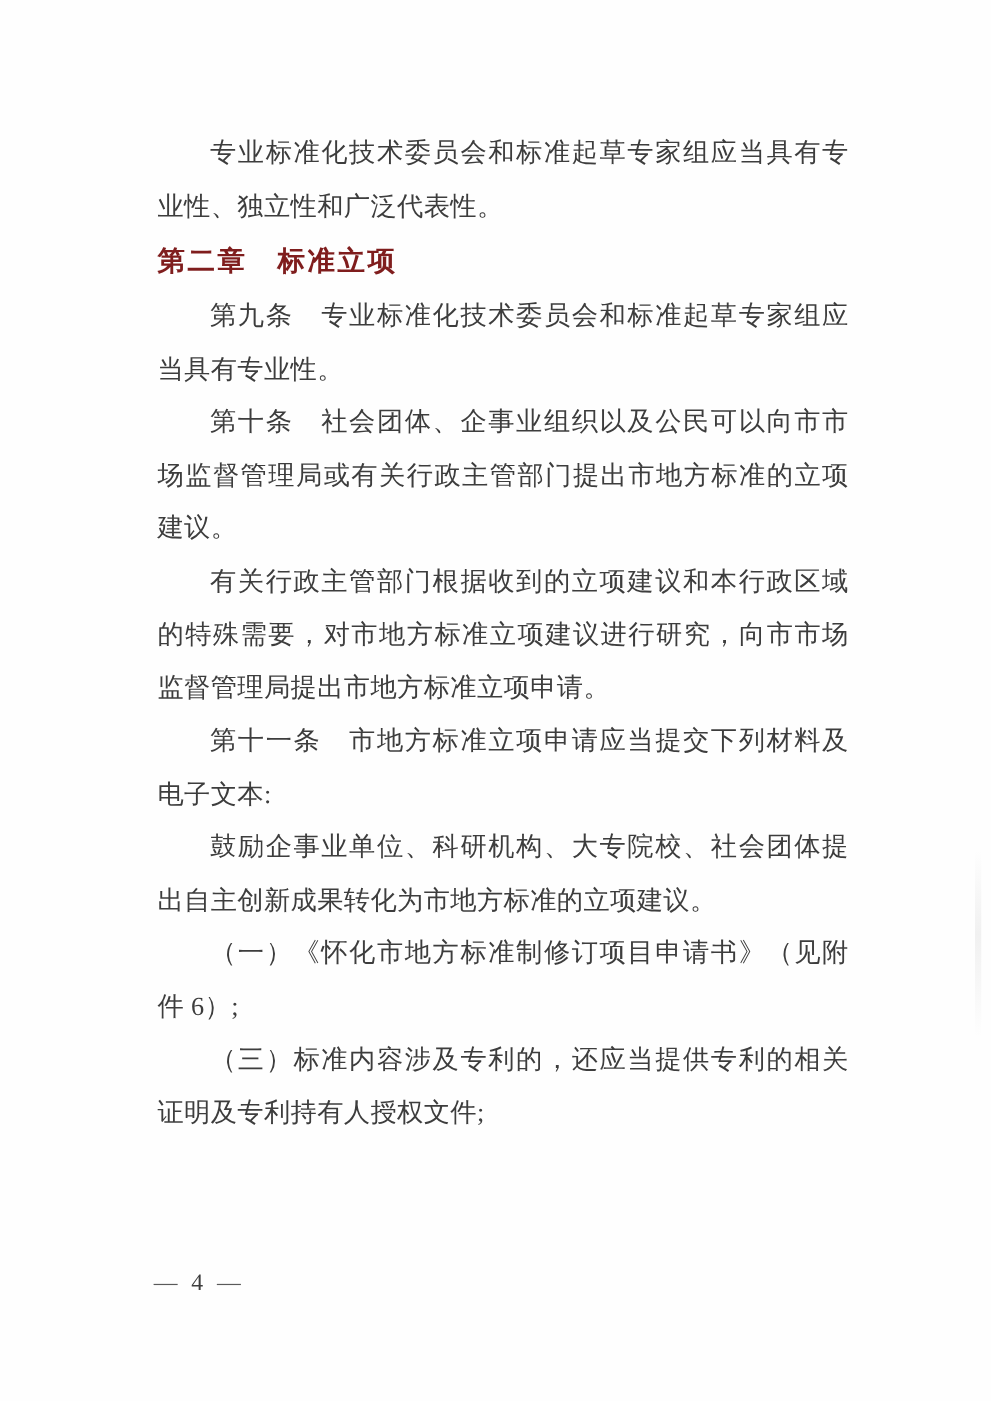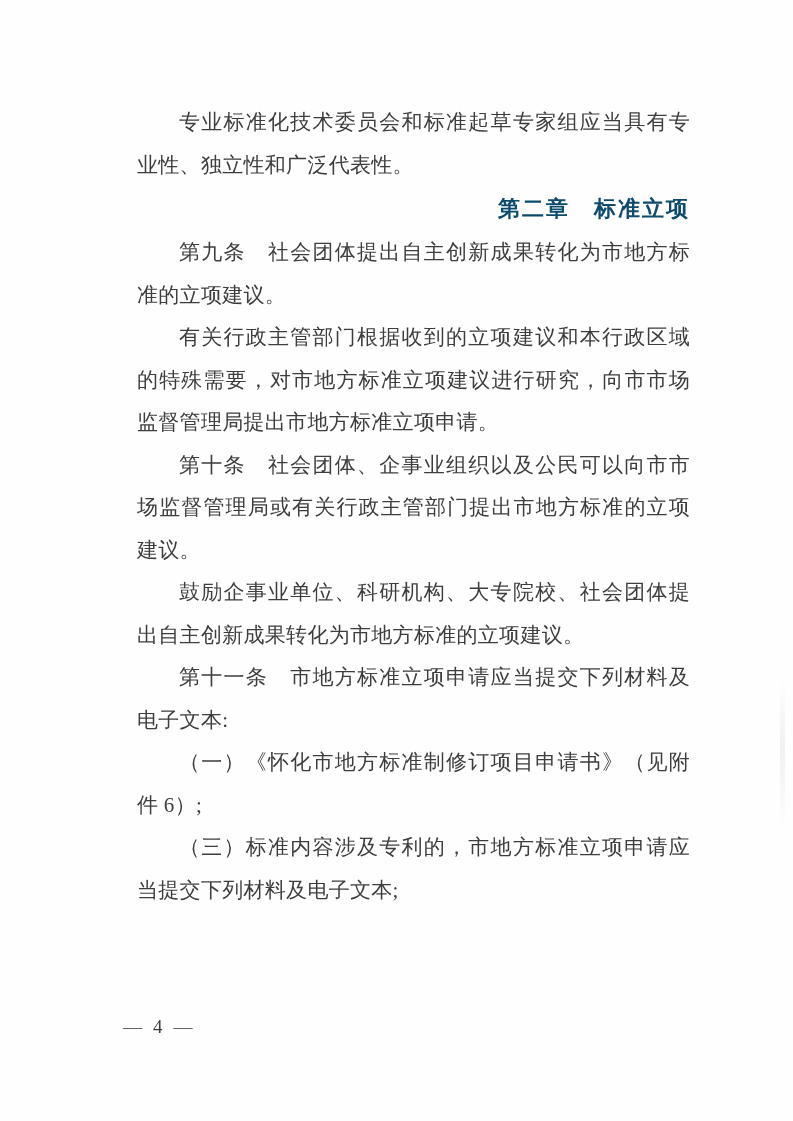--- a/index.html
+++ b/index.html
@@ -21,42 +21,42 @@
     position: absolute;
     right: 8px;
     top: 680px;
     width: 5px;
     height: 150px;
     background: linear-gradient(to bottom, rgba(180,180,180,0) 0%, rgba(180,180,180,0.18) 45%, rgba(180,180,180,0) 100%);
     pointer-events: none;
   }
   .content {
     position: absolute;
-    left: 137px;
+    left: 126px;
     top: 101px;
     width: 553px;
   }
   .par {
     margin: 0;
     font-size: 21px;
     line-height: 42.5px;
     text-indent: 2em;
     text-align: justify;
     text-justify: inter-ideograph;
     letter-spacing: 0.3px;
   }
   .chapter {
     margin: 0;
     font-size: 22px;
     line-height: 45px;
-    text-align: right;
+    text-align: left;
     text-indent: 0;
     font-weight: 700;
     letter-spacing: 2px;
-    color: #0c4a6e;
+    color: #7f1d1d;
     font-family: "Liberation Sans", "DejaVu Sans", sans-serif;
   }
   .footer {
     position: absolute;
     left: 123px;
     top: 1016px;
     display: flex;
     align-items: center;
     gap: 11px;
     font-size: 19px;
@@ -74,27 +74,27 @@
 </head>
 <body>
 
 <div class="page">
 
   <div class="scan-streak"></div>
 
   <main class="content">
     <p class="par">专业标准化技术委员会和标准起草专家组应当具有专业性、独立性和广泛代表性。</p>
     <h2 class="chapter">第二章　标准立项</h2>
-    <p class="par">第九条　社会团体提出自主创新成果转化为市地方标准的立项建议。</p>
+    <p class="par">第九条　专业标准化技术委员会和标准起草专家组应当具有专业性。</p>
+    <p class="par">第十条　社会团体、企事业组织以及公民可以向市市场监督管理局或有关行政主管部门提出市地方标准的立项建议。</p>
     <p class="par">有关行政主管部门根据收到的立项建议和本行政区域的特殊需要，对市地方标准立项建议进行研究，向市市场监督管理局提出市地方标准立项申请。</p>
-    <p class="par">第十条　社会团体、企事业组织以及公民可以向市市场监督管理局或有关行政主管部门提出市地方标准的立项建议。</p>
+    <p class="par">第十一条　市地方标准立项申请应当提交下列材料及电子文本:</p>
     <p class="par">鼓励企事业单位、科研机构、大专院校、社会团体提出自主创新成果转化为市地方标准的立项建议。</p>
-    <p class="par">第十一条　市地方标准立项申请应当提交下列材料及电子文本:</p>
     <p class="par">（一）《怀化市地方标准制修订项目申请书》（见附件 6）;</p>
-    <p class="par">（三）标准内容涉及专利的，市地方标准立项申请应当提交下列材料及电子文本;</p>
+    <p class="par">（三）标准内容涉及专利的，还应当提供专利的相关证明及专利持有人授权文件;</p>
   </main>
 
   <footer class="footer">
     <span class="dash">—</span>
     <span class="pagenum">4</span>
     <span class="dash">—</span>
   </footer>
 
 </div>
 

